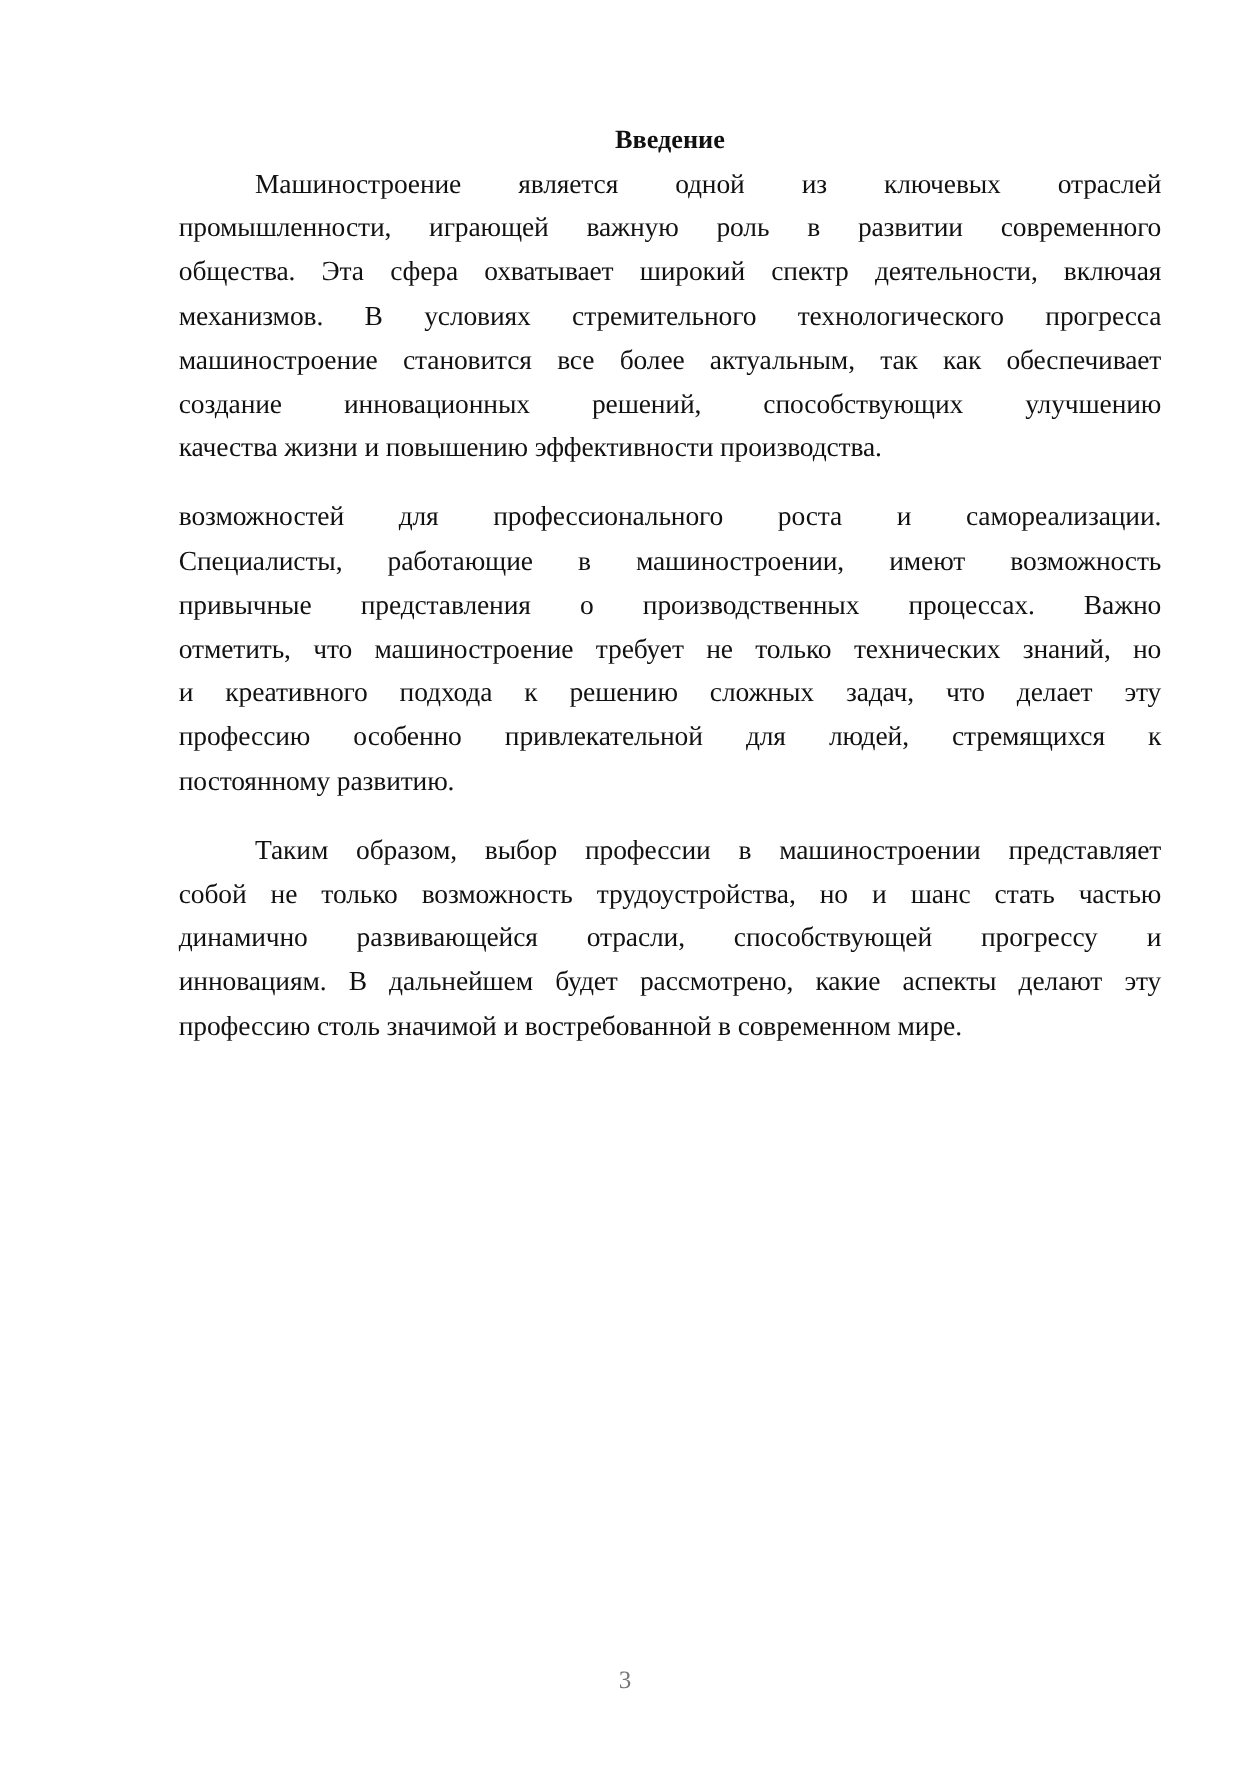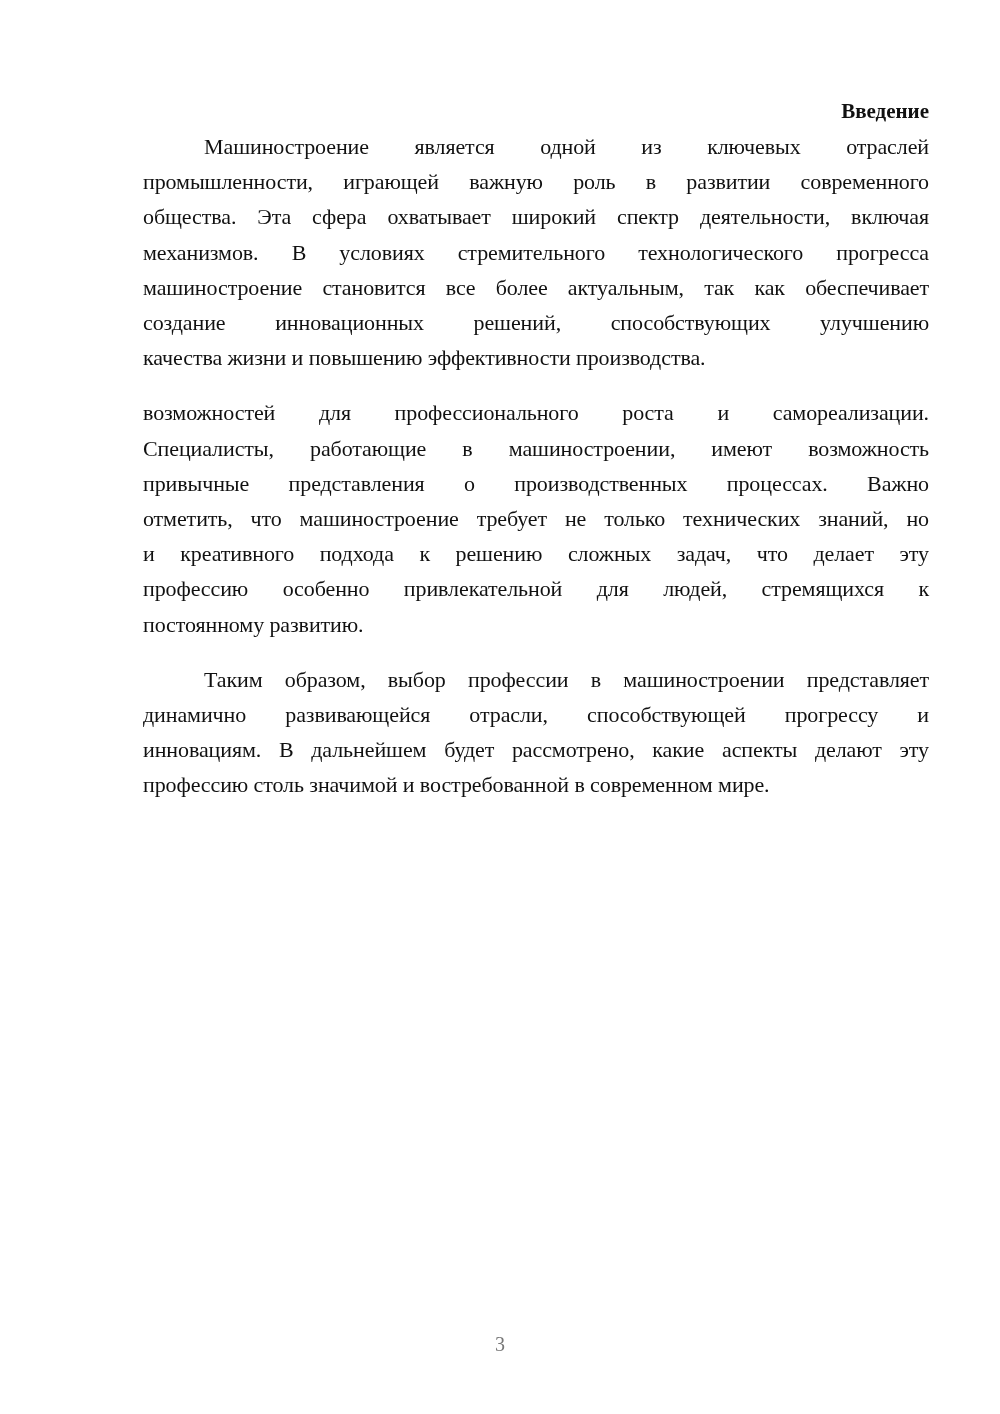--- a/index.html
+++ b/index.html
@@ -7,21 +7,21 @@
   .page {
     position: absolute; left: 0; top: 0; width: 1000px; height: 1414px; background: #fff;
   }
   .content {
     position: absolute; left: 143px; top: 94px; width: 786px;
     font-family: "Liberation Serif", serif;
     color: #111;
     font-size: 22px;
   }
   .title {
-    text-align: right; font-weight: bold; font-size: 21px;
+    text-align: center; font-weight: bold; font-size: 21px;
     height: 35px; line-height: 35px; margin: 0;
   }
   .para {
     margin: 0 0 20px 0;
     line-height: 35.2px;
     text-align: justify;
     text-indent: 61px;
     letter-spacing: -0.1px;
   }
   .line { display: block; text-align: justify; text-align-last: justify; }
@@ -55,20 +55,21 @@
       <span class="line">Специалисты, работающие в машиностроении, имеют возможность</span>
       <span class="line">привычные представления о производственных процессах. Важно</span>
       <span class="line">отметить, что машиностроение требует не только технических знаний, но</span>
       <span class="line">и креативного подхода к решению сложных задач, что делает эту</span>
       <span class="line">профессию особенно привлекательной для людей, стремящихся к</span>
       <span class="line last">постоянному развитию.</span>
     </p>
 
     <p class="para">
       <span class="line first">Таким образом, выбор профессии в машиностроении представляет</span>
+      <span class="line">собой не только возможность трудоустройства, но и шанс стать частью</span>
       <span class="line">динамично развивающейся отрасли, способствующей прогрессу и</span>
       <span class="line">инновациям. В дальнейшем будет рассмотрено, какие аспекты делают эту</span>
       <span class="line last">профессию столь значимой и востребованной в современном мире.</span>
     </p>
   </div>
 
   <div class="page-number">3</div>
 </div>
 
 </body></html>

